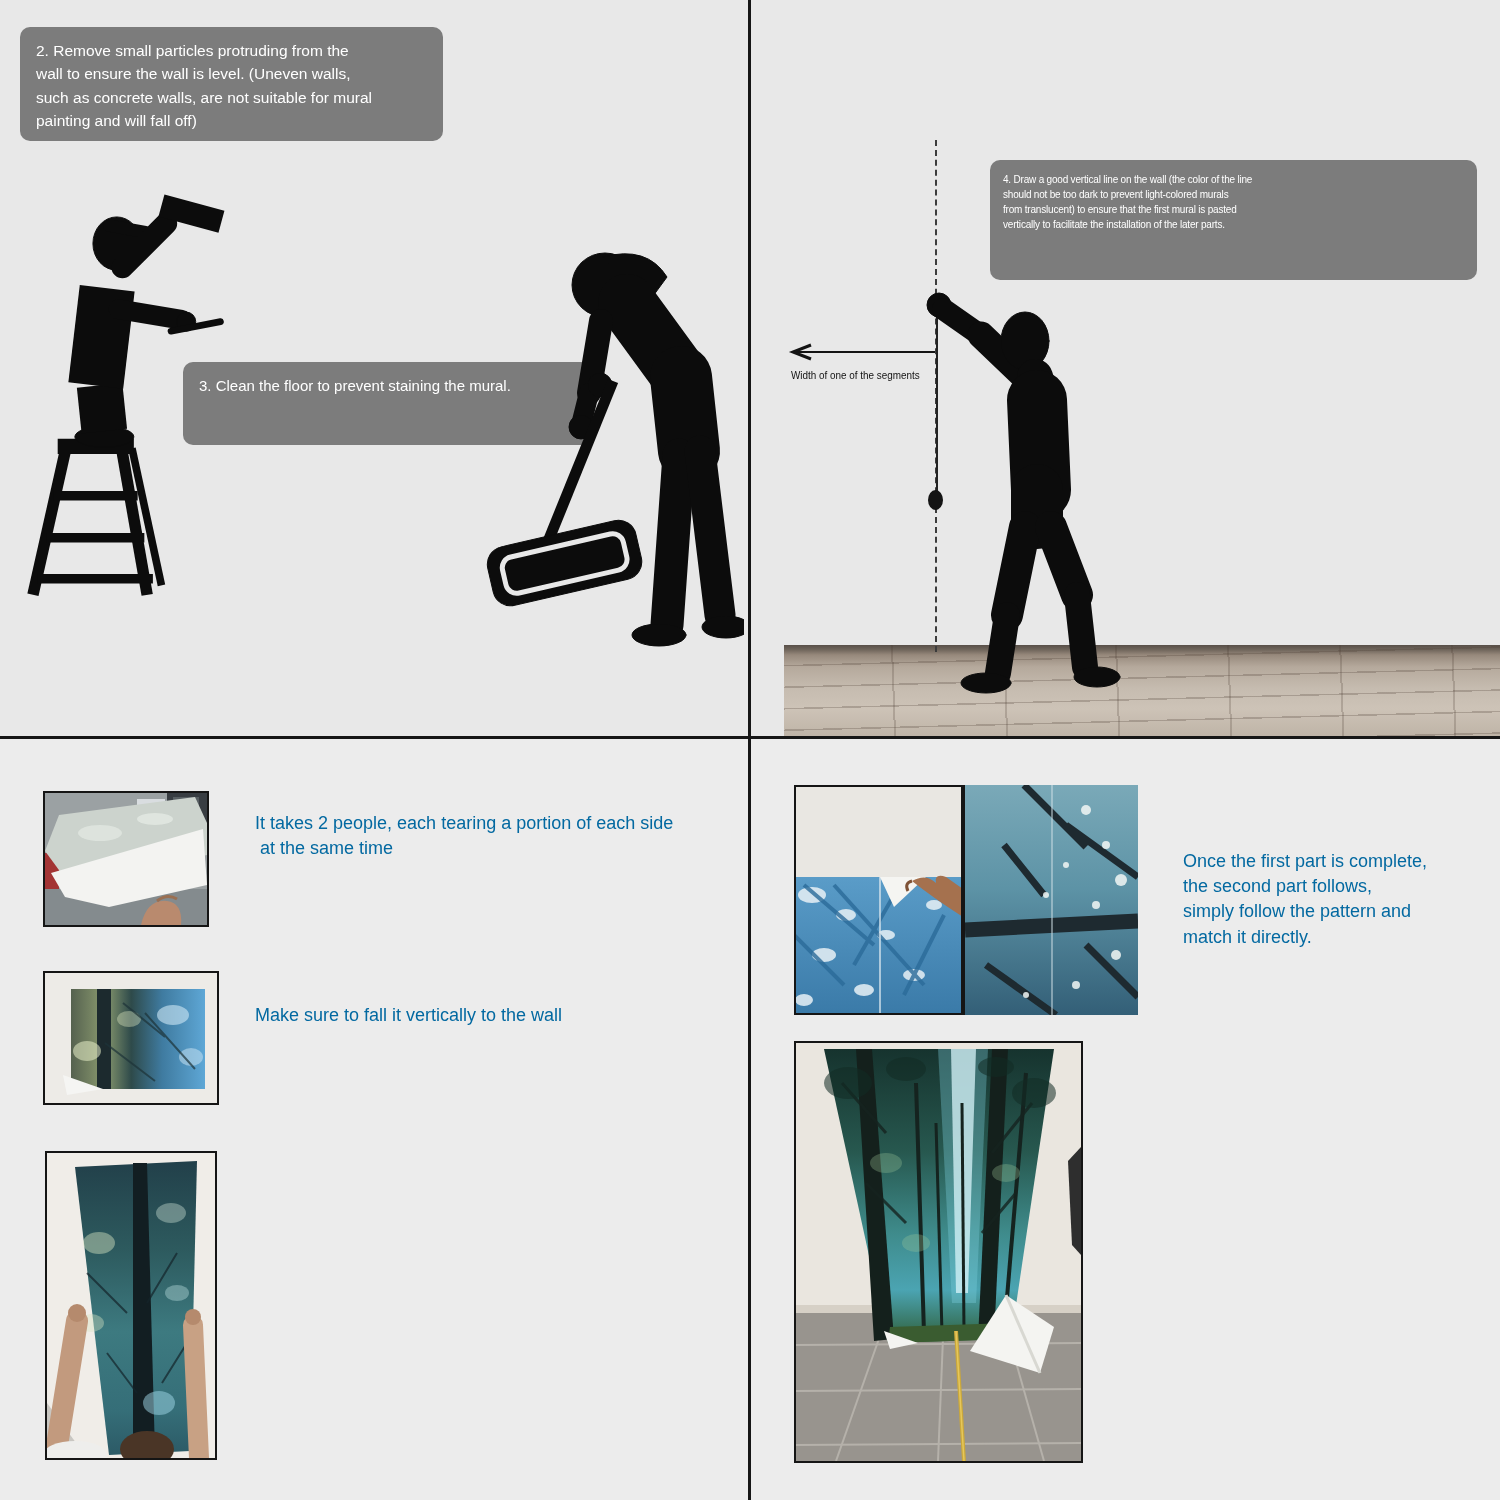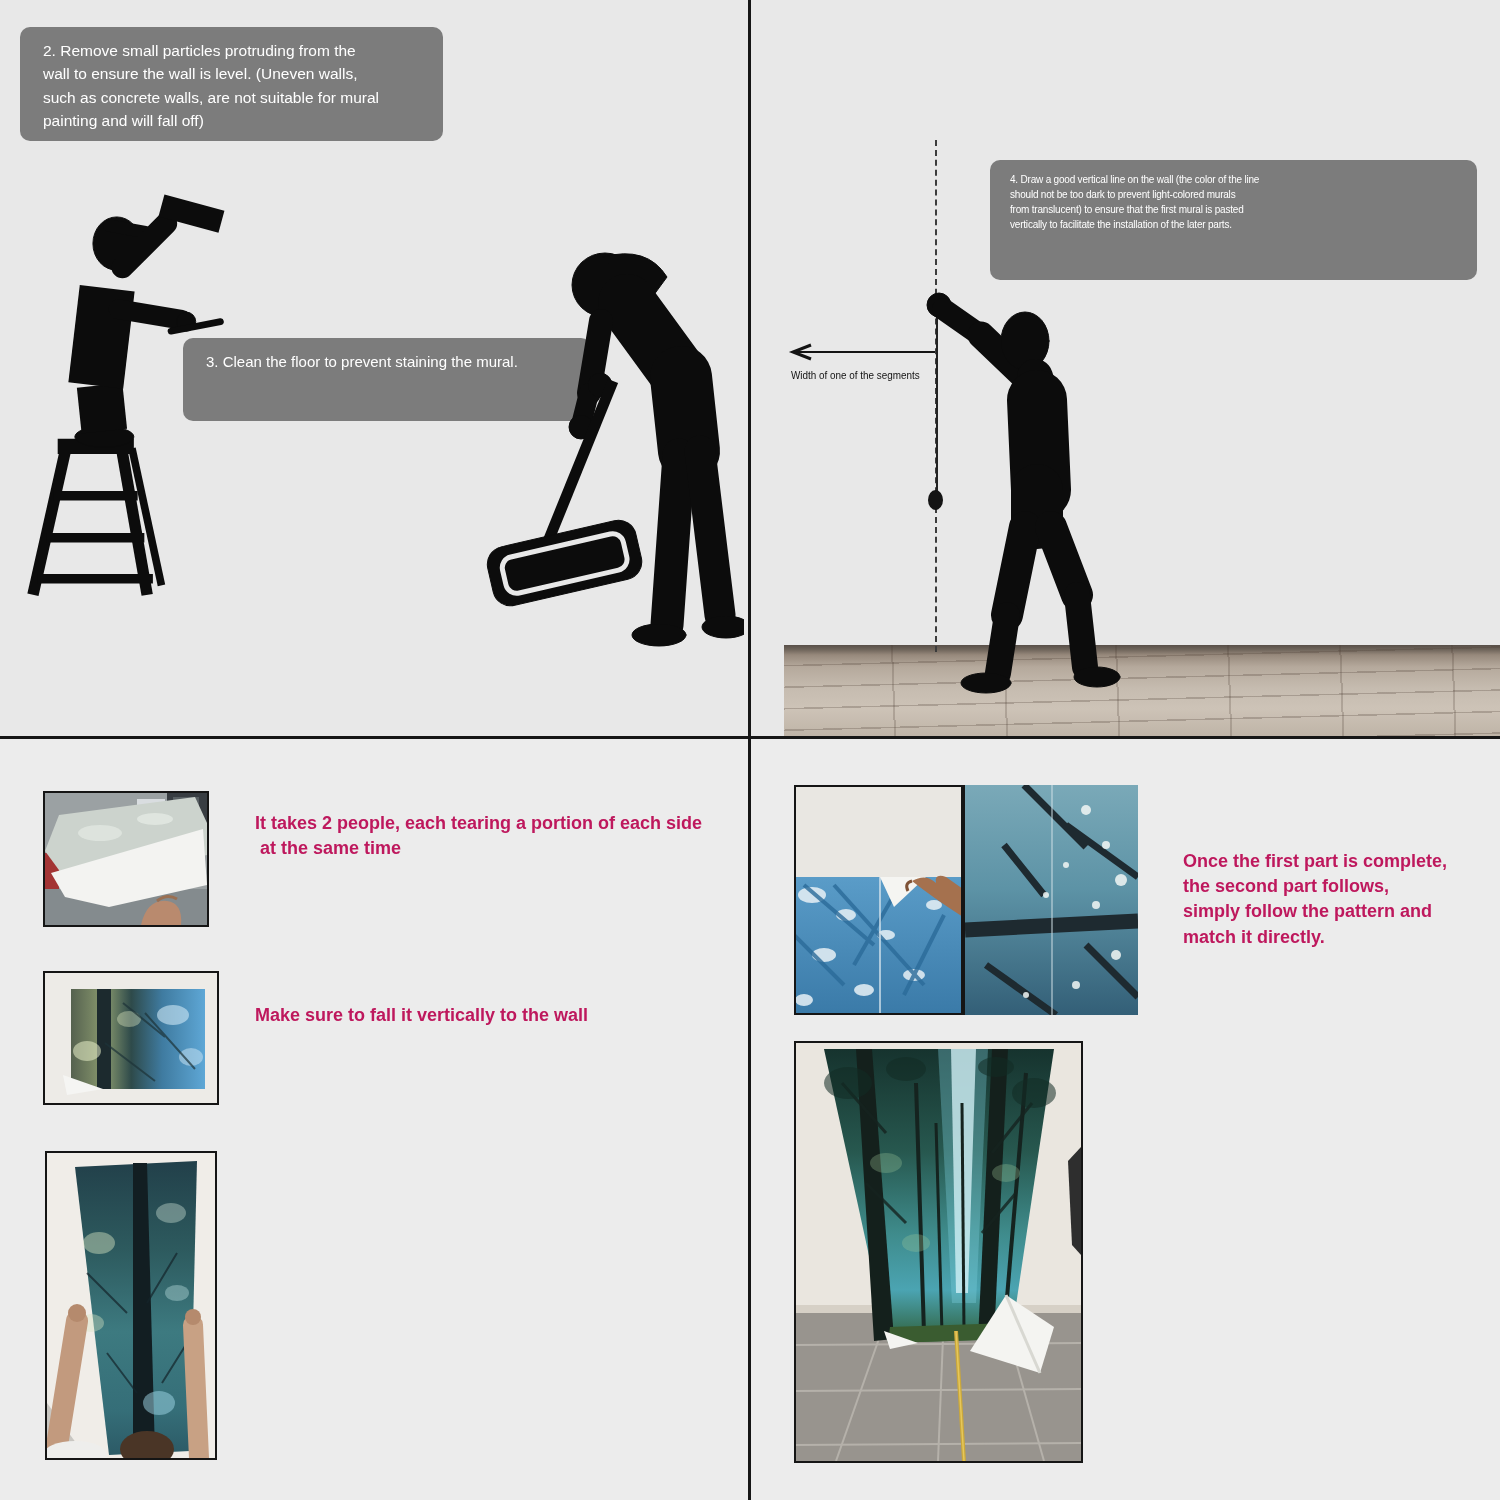--- a/index.html
+++ b/index.html
@@ -8,27 +8,27 @@
   .quad{position:absolute;}
   #q-tl{left:0;top:0;width:748px;height:736px;background:#e8e8e8;}
   #q-tr{left:751px;top:0;width:749px;height:736px;background:#e8e8e8;}
   #q-bl{left:0;top:739px;width:748px;height:761px;background:#ececec;}
   #q-br{left:751px;top:739px;width:749px;height:761px;background:#ececec;}
   .vdivider{position:absolute;left:748px;top:0;width:3px;height:1500px;background:#161616;}
   .hdivider{position:absolute;left:0;top:736px;width:1500px;height:3px;background:#161616;}
 
   .gray-box{position:absolute;background:#7c7c7c;border-radius:10px;color:#fff;
             box-sizing:border-box;}
-  .gray-box .bx{white-space:pre-line;line-height:1.5;margin-left:7px;}
+  .gray-box .bx{white-space:pre-line;line-height:1.5;}
   #box2{left:20px;top:27px;width:423px;height:114px;padding:12px 16px;font-size:15.5px;}
-  #box3{left:183px;top:338px;width:408px;height:83px;padding:13px 16px;font-size:15px;}
+  #box3{left:183px;top:362px;width:408px;height:83px;padding:13px 16px;font-size:15px;}
   #box4{left:239px;top:160px;width:487px;height:120px;padding:12px 13px;font-size:10px;letter-spacing:-0.2px;}
 
   .sil{position:absolute;}
-  .btxt{position:absolute;white-space:pre-line;color:#be185d;font-size:18px;line-height:1.4;font-weight:bold;}
+  .btxt{position:absolute;white-space:pre-line;color:#0369a1;font-size:18px;line-height:1.4;}
 
   .photo{position:absolute;border:2px solid #151515;background:#fff;overflow:hidden;}
   .photo svg{display:block;}
 
   
   #dash-line{position:absolute;left:184px;top:140px;height:512px;width:0;border-left:2px dashed #3c3c3c;}
   #solid-line{position:absolute;left:185px;top:300px;height:200px;width:1.6px;background:#222;}
   #plumb-bob{position:absolute;left:177px;top:490px;width:15px;height:20px;border-radius:50%;background:#141414;}
   #width-arrow{position:absolute;left:36px;top:343px;width:150px;height:18px;}
   #width-label{position:absolute;left:40px;top:369px;width:160px;font-size:11.5px;color:#141414;

